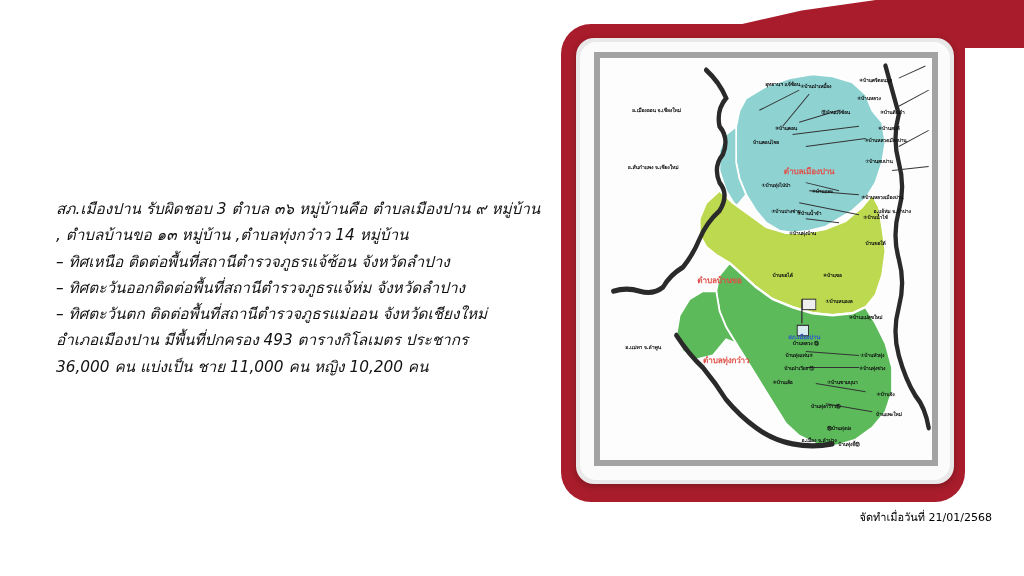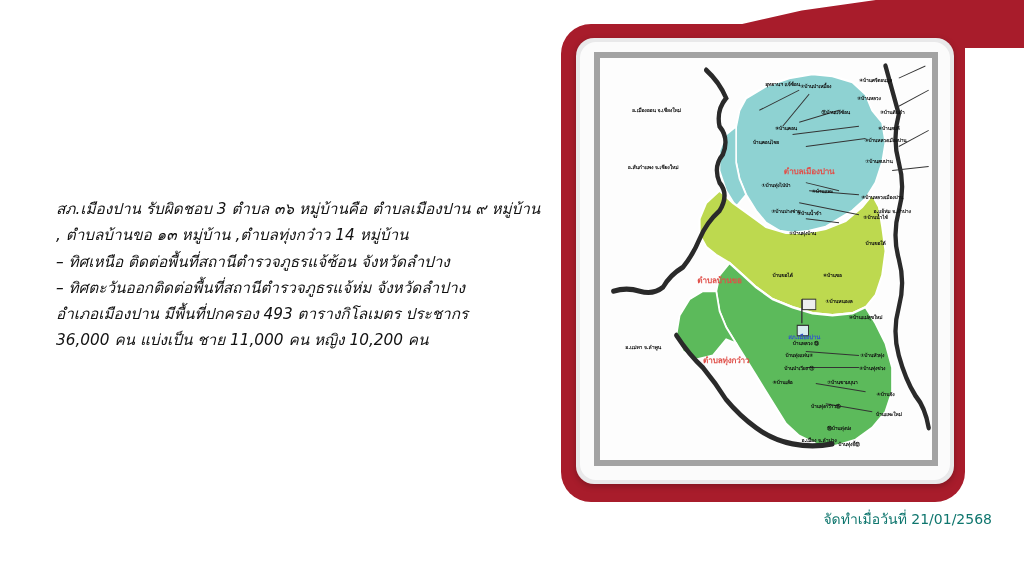--- a/index.html
+++ b/index.html
@@ -68,21 +68,21 @@
   .body-block{
     position:absolute;left:56px;top:196px;width:500px;
     font-family:"DejaVu Sans",sans-serif;
     font-size:15.3px;color:#111;line-height:1.72;
   }
   .body-block p{margin:0;white-space:nowrap;font-style:italic;}
 
   .footer-date{
     position:absolute;right:32px;top:508px;
     font-family:"DejaVu Sans",sans-serif;
-    font-size:14px;color:#0f766e;font-weight:500;
+    font-size:11px;color:#000000;font-weight:500;
     z-index:6;
   }
 </style>
 </head>
 <body>
 
 <div class="slide">
 
   <div class="red-swoosh"></div>
 
@@ -200,19 +200,20 @@
       </div>
     </div>
   </div>
 
 
   <div class="body-block">
     <p>สภ.เมืองปาน รับผิดชอบ 3 ตำบล ๓๖ หมู่บ้านคือ ตำบลเมืองปาน ๙ หมู่บ้าน</p>
     <p>, ตำบลบ้านขอ ๑๓ หมู่บ้าน ,ตำบลทุ่งกว๋าว 14 หมู่บ้าน</p>
     <p>– ทิศเหนือ ติดต่อพื้นที่สถานีตำรวจภูธรแจ้ซ้อน จังหวัดลำปาง</p>
     <p>– ทิศตะวันออกติดต่อพื้นที่สถานีตำรวจภูธรแจ้ห่ม จังหวัดลำปาง</p>
+    <p>– ทิศตะวันตก ติดต่อพื้นที่สถานีตำรวจภูธรแม่ออน จังหวัดเชียงใหม่</p>
     <p>อำเภอเมืองปาน  มีพื้นที่ปกครอง  493  ตารางกิโลเมตร  ประชากร</p>
     <p>36,000 คน แบ่งเป็น ชาย 11,000 คน หญิง 10,200 คน</p>
   </div>
 
   <div class="footer-date">จัดทำเมื่อวันที่ 21/01/2568</div>
 
 </div>
 
 </body></html>

